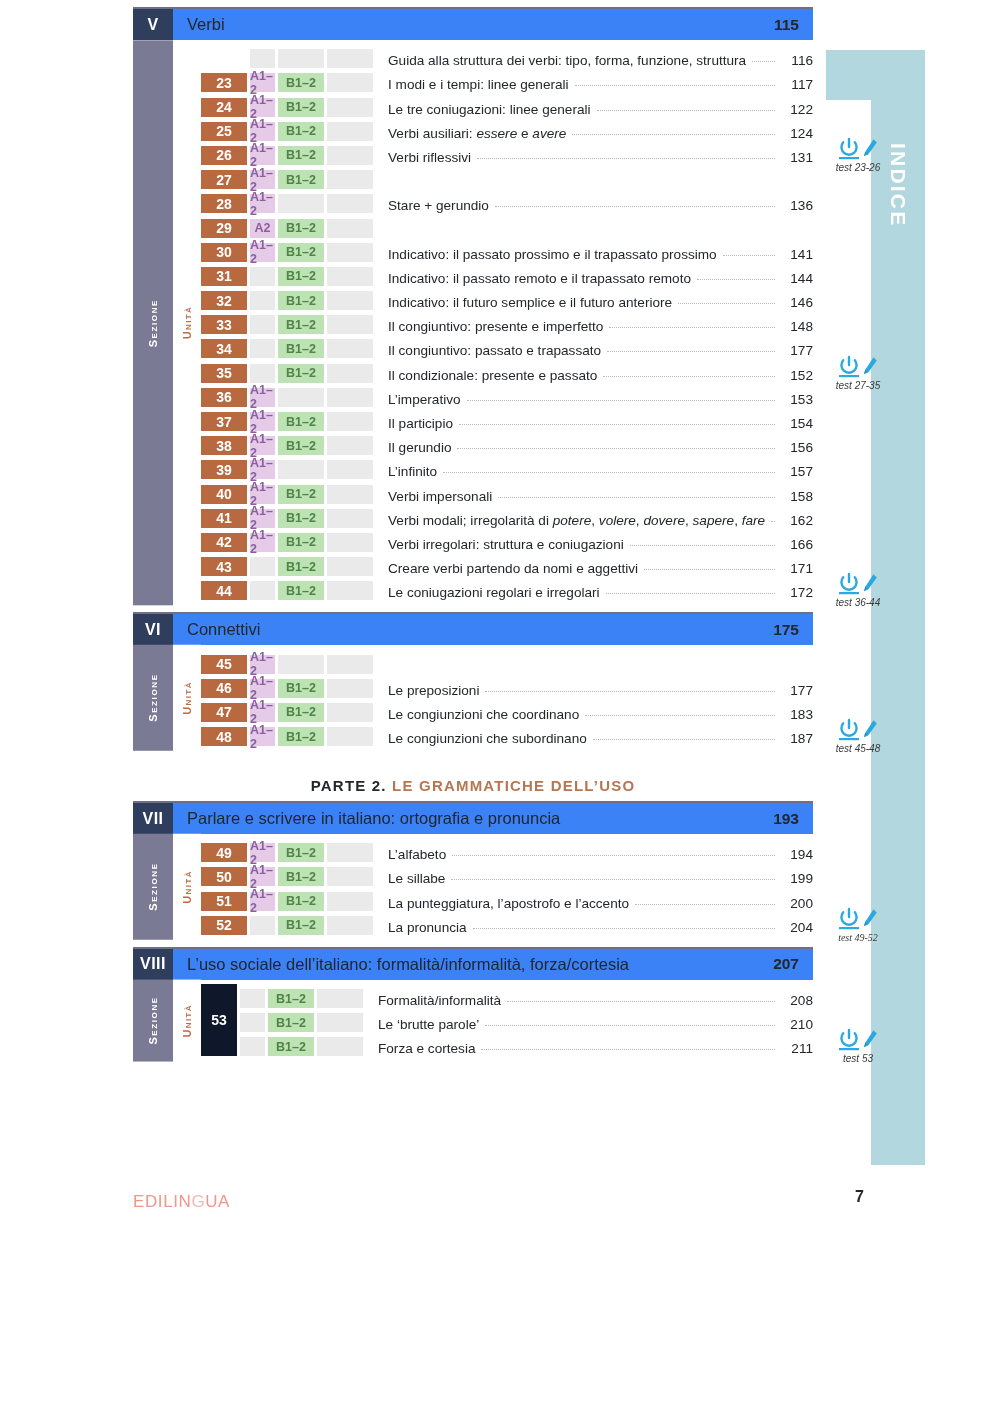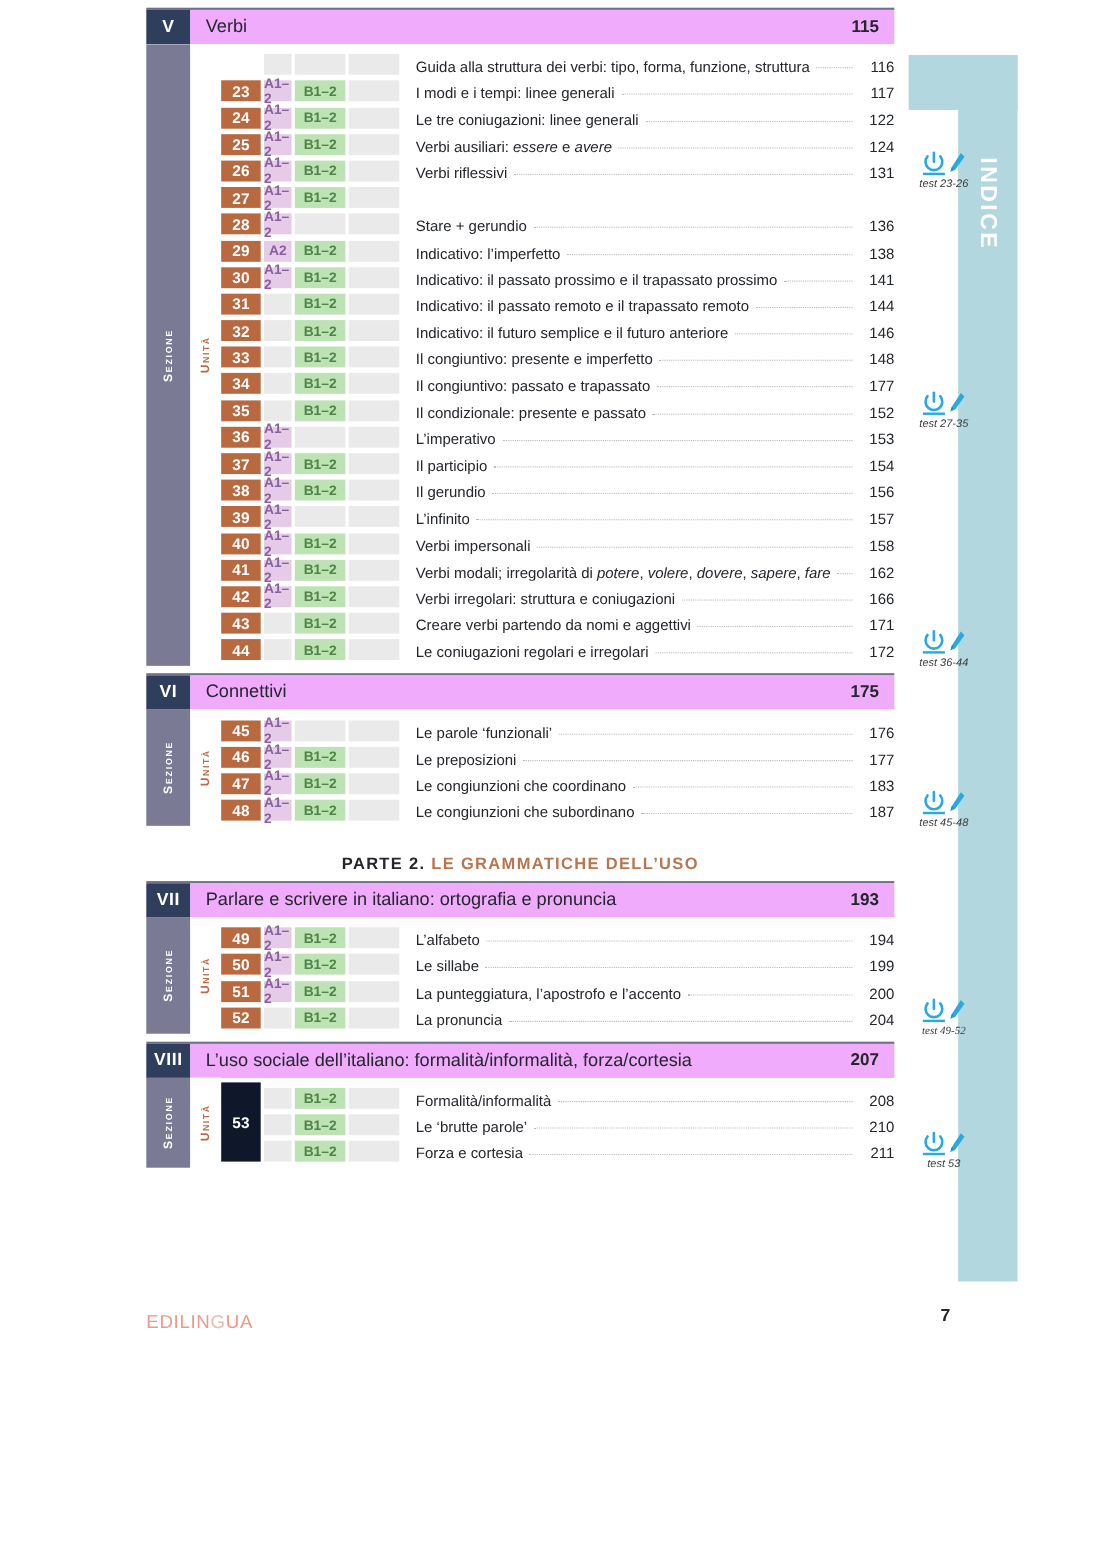--- a/index.html
+++ b/index.html
@@ -37,21 +37,21 @@
     display: flex; align-items: stretch;
     height: 33px; margin-top: 7px;
     border-top: 2px solid #6f6f86;
   }
   .sec-num {
     width: 40px; background: #2e3e5c; color: #fff;
     font-size: 16px; font-weight: 700; letter-spacing: .5px;
     display: flex; align-items: center; justify-content: center;
   }
   .sec-title-bar {
-    flex: 1; background: #f0abfc;
+    flex: 1; background: #3b82f6;
     display: flex; align-items: center; justify-content: space-between;
     padding: 0 14px 0 14px;
   }
   .sec-title { font-size: 16.5px; color: #23262b; font-weight: 400; }
   .sec-page { font-size: 15.5px; color: #23262b; font-weight: 700; }
 
   
   .sec-body { display: flex; position: relative; }
   .rail-sezione {
     width: 40px; background: #7a7a94; color: #fff;
@@ -69,21 +69,21 @@
   }
   .rows { flex: 1; background: #fff; padding: 4px 0 5px 0; }
 
   
   .row { display: flex; align-items: flex-end; height: 24.2px; }
   .cell {
     height: 19px; margin-right: 3px;
     display: flex; align-items: center; justify-content: center;
     font-size: 12.5px; font-weight: 700;
   }
-  .c-num  { width: 36px; background: #b8693f; color: #ffffff; font-size: 14px; }
+  .c-num  { width: 46px; background: #b8693f; color: #ffffff; font-size: 14px; }
   .c-num.empty { background: transparent; }
   .c-a    { width: 25px; background: #e6cbe8; color: #8a5f9e; }
   .c-a.empty { background: #eaeaea; }
   .c-b    { width: 46px; background: #bde2b4; color: #4f8446; }
   .c-b.empty { background: #eaeaea; }
   .c-d    { width: 46px; background: #eaeaea; }
 
   .unit-span {
     width: 36px; background: #0f172a; color: #fff;
     font-size: 14px; font-weight: 700;
@@ -227,25 +227,20 @@
                 <span class="entry-title">Stare + gerundio</span>
                 <span class="leader"></span>
                 <span class="entry-page">136</span>
               </div>
             </div>
             <div class="row">
               <div class="cell c-num">29</div>
               <div class="cell c-a">A2</div>
               <div class="cell c-b">B1–2</div>
               <div class="cell c-d"></div>
-              <div class="entry">
-                <span class="entry-title">Indicativo: l’imperfetto</span>
-                <span class="leader"></span>
-                <span class="entry-page">138</span>
-              </div>
             </div>
             <div class="row">
               <div class="cell c-num">30</div>
               <div class="cell c-a">A1–2</div>
               <div class="cell c-b">B1–2</div>
               <div class="cell c-d"></div>
               <div class="entry">
                 <span class="entry-title">Indicativo: il passato prossimo e il trapassato prossimo</span>
                 <span class="leader"></span>
                 <span class="entry-page">141</span>
@@ -460,25 +455,20 @@
         </div>
         <div class="sec-body" style="position:relative;">
           <div class="rail-sezione">Sezione</div>
           <div class="rail-unita">Unità</div>
           <div class="rows">
             <div class="row">
               <div class="cell c-num">45</div>
               <div class="cell c-a">A1–2</div>
               <div class="cell c-b empty"></div>
               <div class="cell c-d"></div>
-              <div class="entry">
-                <span class="entry-title">Le parole ‘funzionali’</span>
-                <span class="leader"></span>
-                <span class="entry-page">176</span>
-              </div>
             </div>
             <div class="row">
               <div class="cell c-num">46</div>
               <div class="cell c-a">A1–2</div>
               <div class="cell c-b">B1–2</div>
               <div class="cell c-d"></div>
               <div class="entry">
                 <span class="entry-title">Le preposizioni</span>
                 <span class="leader"></span>
                 <span class="entry-page">177</span>

